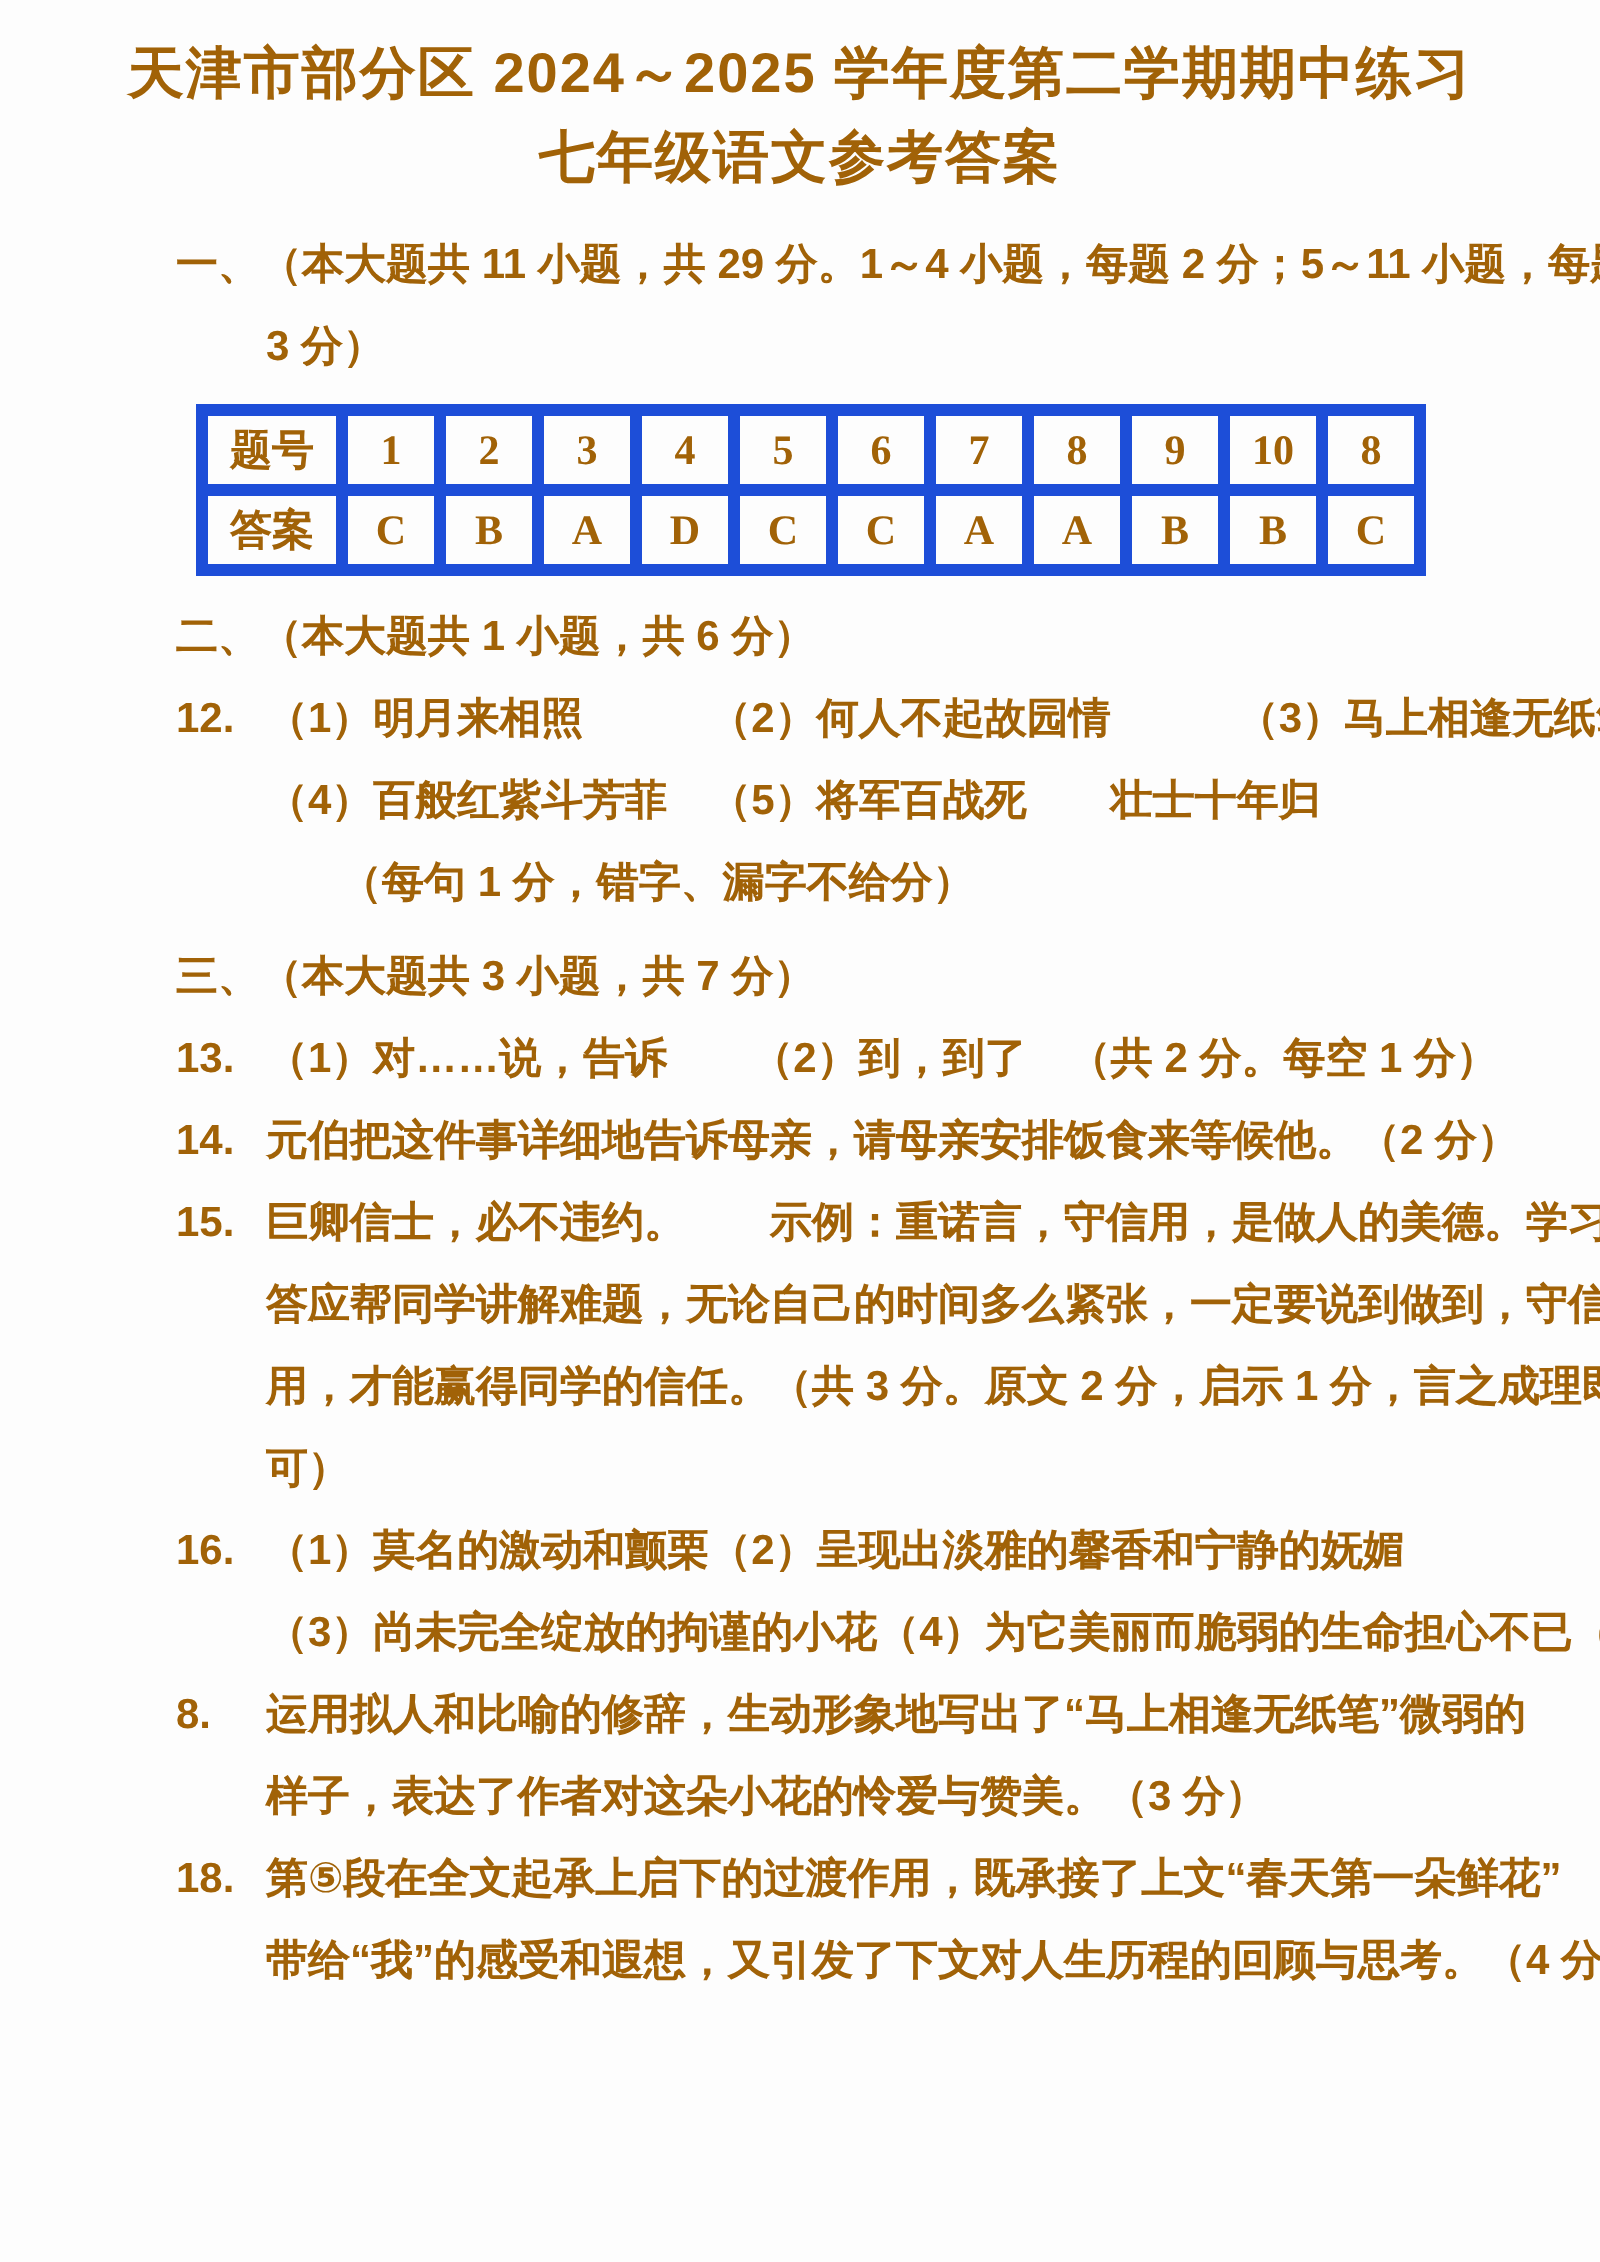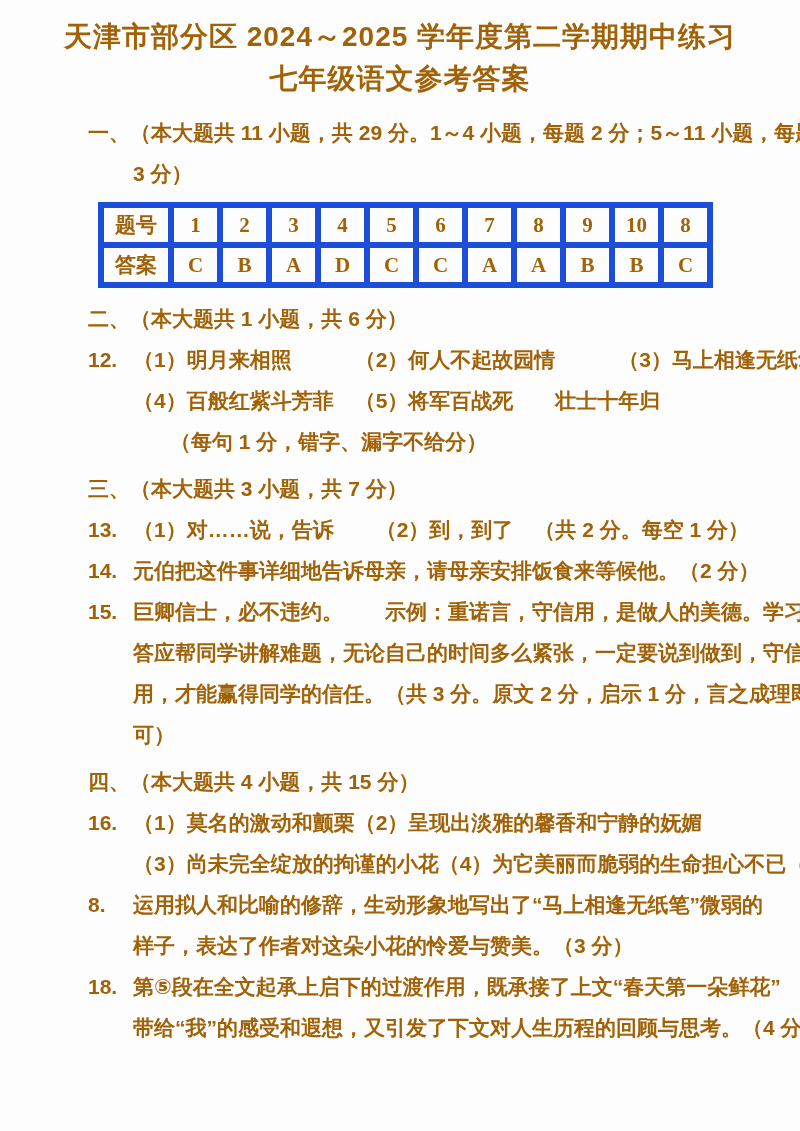--- a/index.html
+++ b/index.html
@@ -121,21 +121,20 @@
     </div>
 
     <div class="line item">
       <span class="item-num">15.</span>
       <span class="item-text">巨卿信士，必不违约。　　示例：重诺言，守信用，是做人的美德。学习中，</span>
     </div>
     <div class="line ind-cont">答应帮同学讲解难题，无论自己的时间多么紧张，一定要说到做到，守信</div>
     <div class="line ind-cont">用，才能赢得同学的信任。（共 3 分。原文 2 分，启示 1 分，言之成理即</div>
     <div class="line ind-cont">可）</div>
 
-    <div class="line ind-section sec-gap">四、（本大题共 4 小题，共 15 分）</div>
 
     <div class="line item">
       <span class="item-num">16.</span>
       <span class="item-text">（1）莫名的激动和颤栗（2）呈现出淡雅的馨香和宁静的妩媚</span>
     </div>
     <div class="line ind-cont">（3）尚未完全绽放的拘谨的小花（4）为它美丽而脆弱的生命担心不已（4 分）</div>
 
     <div class="line item">
       <span class="item-num">8.</span>
       <span class="item-text">运用拟人和比喻的修辞，生动形象地写出了“马上相逢无纸笔”微弱的</span>

